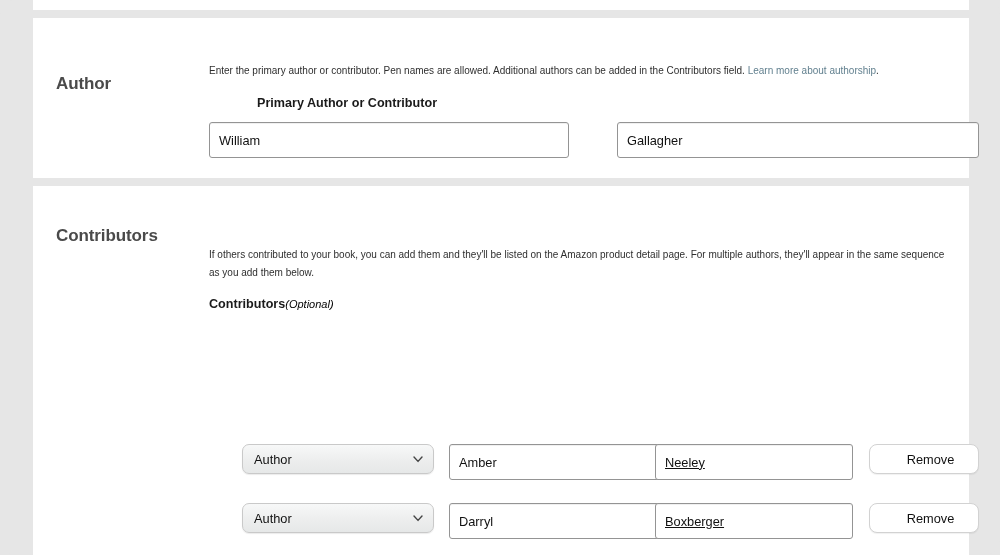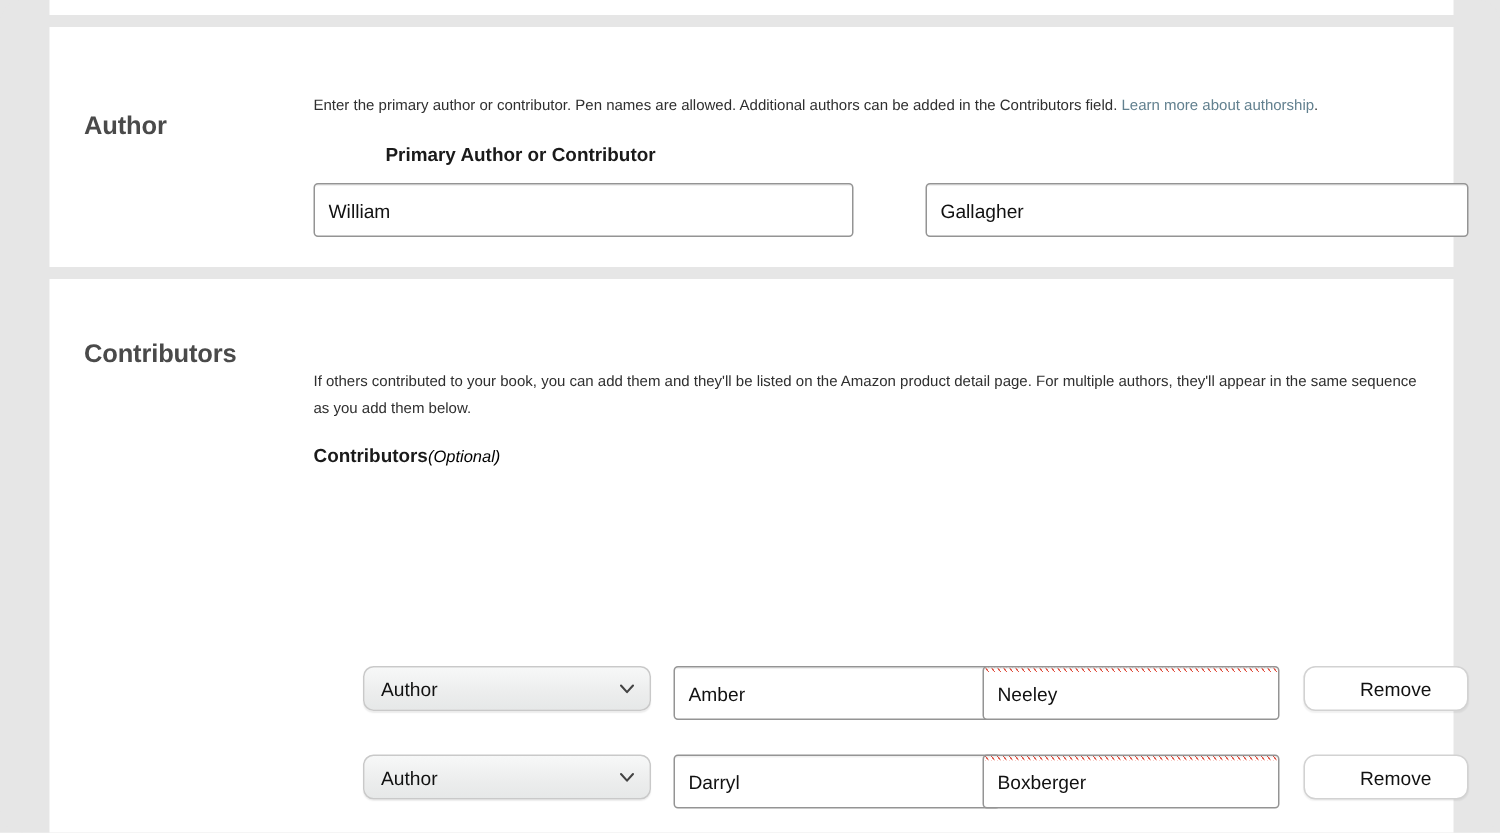--- a/index.html
+++ b/index.html
@@ -110,20 +110,21 @@
     display: block;
   }
   .txt::placeholder { color: #9a9a9a; }
 
   .txt.misspelled {
     background-image:
       linear-gradient(45deg, transparent 45%, #e04a3a 45%, #e04a3a 55%, transparent 55%);
     background-size: 4px 3px;
     background-repeat: repeat-x;
     background-position: 9px bottom 5px;
+    text-decoration: underline;
   }
 
   
   .author-row {
     position: absolute;
     left: 176px;
     top: 104px;
   }
   .author-first {
     position: absolute;

